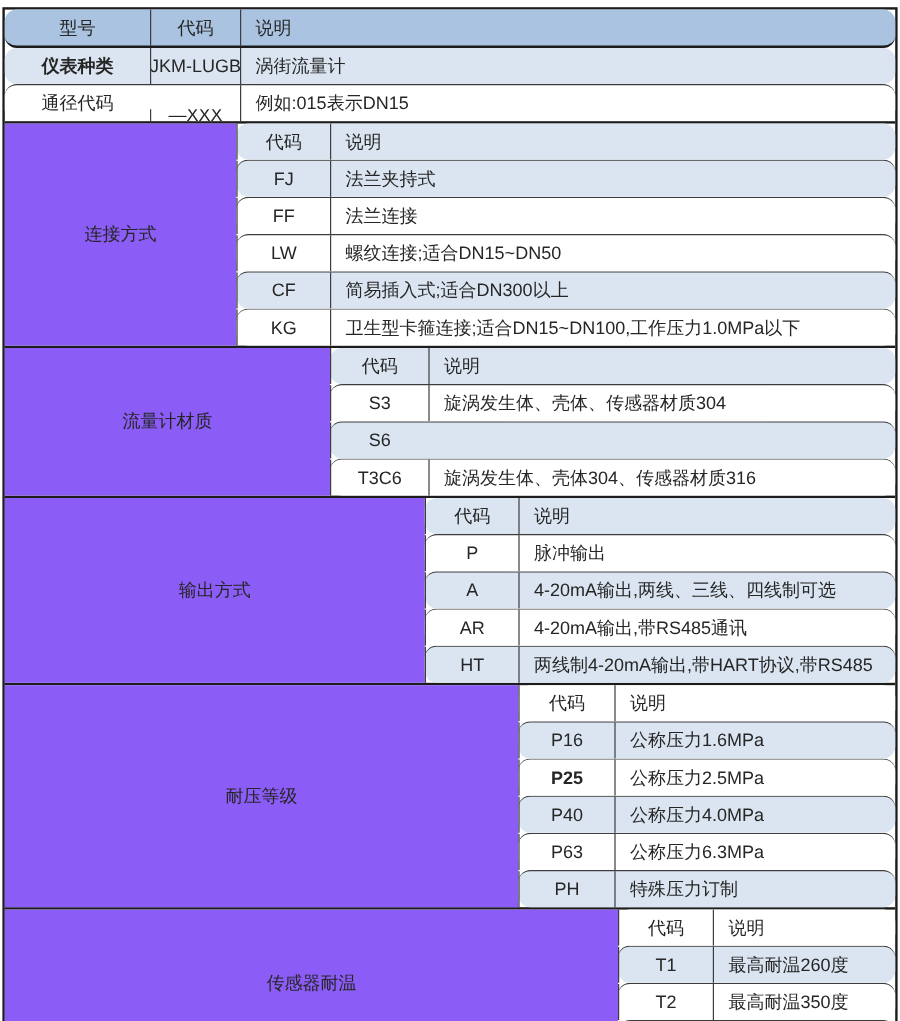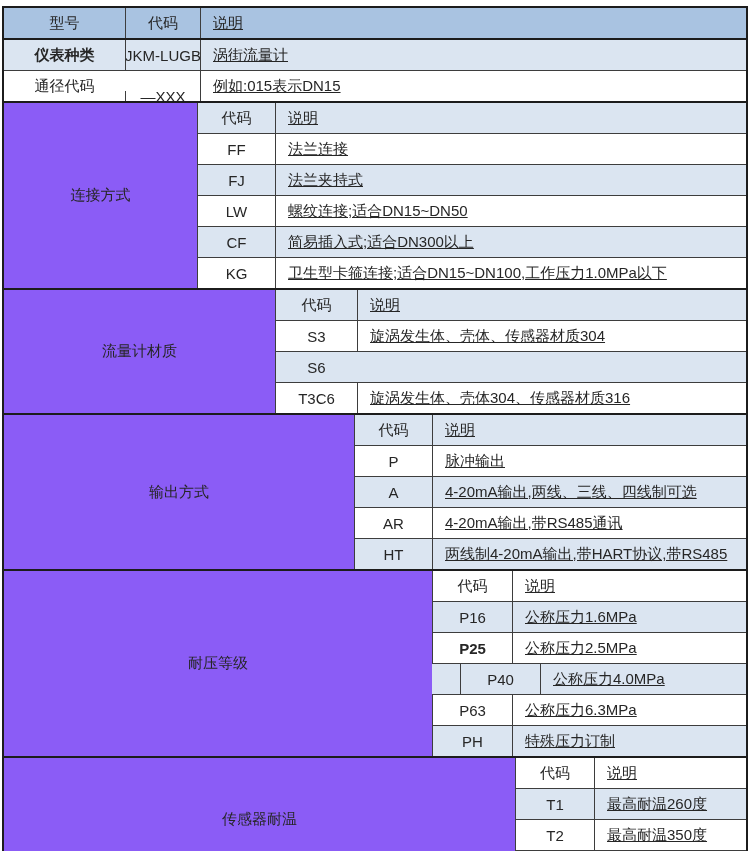--- a/index.html
+++ b/index.html
@@ -17,26 +17,26 @@
     color:var(--c-text);
     font-size:15px;
   }
   .spec-table{
     box-sizing:border-box;
     width:746px;
     margin:6px 2px 0 2px;
     border:2px solid var(--c-outer);
     background:#fff;
   }
-  .row{display:flex;height:30px;align-items:stretch;}
+  .row{display:flex;height:30px;align-items:stretch;border-radius:10px;}
   .cell{
     display:flex;align-items:center;justify-content:center;
     box-sizing:border-box;white-space:nowrap;overflow:hidden;
   }
-  .cell.desc{justify-content:flex-start;padding-left:12px;text-decoration:underline;}
+  .cell.desc{justify-content:flex-start;padding-left:12px;}
   .bl{border-left:1px solid var(--c-border);}
   .header-row{background:var(--c-header);border-bottom:2px solid var(--c-outer);}
   #simple-rows .row + .row{border-top:1px solid var(--c-border);}
   .alt{background:var(--c-alt);}
   .plain{background:var(--c-row);}
   .section{display:flex;border-top:2px solid var(--c-outer);align-items:stretch;}
   .section-label{
     display:flex;align-items:center;justify-content:center;
     box-sizing:border-box;background:#8b5cf6;flex:none;
   }
@@ -67,27 +67,27 @@
       </div>
     </div>
   <div id="sections">
       <div class="section">
         <div class="section-label" style="width: 193px;">连接方式</div>
         <div class="section-rows">
           <div class="row alt">
             <div class="cell bl code-cell" style="width: 78px;">代码</div>
             <div class="cell desc bl desc-cell">说明</div>
           </div>
+          <div class="row alt">
+            <div class="cell bl code-cell" style="width: 78px;">FJ</div>
+            <div class="cell desc bl desc-cell">法兰夹持式</div>
+          </div>
           <div class="row plain">
             <div class="cell bl code-cell" style="width: 78px;">FF</div>
             <div class="cell desc bl desc-cell">法兰连接</div>
-          </div>
-          <div class="row alt">
-            <div class="cell bl code-cell" style="width: 78px;">FJ</div>
-            <div class="cell desc bl desc-cell">法兰夹持式</div>
           </div>
           <div class="row plain">
             <div class="cell bl code-cell" style="width: 78px;">LW</div>
             <div class="cell desc bl desc-cell">螺纹连接;适合DN15~DN50</div>
           </div>
           <div class="row alt">
             <div class="cell bl code-cell" style="width: 78px;">CF</div>
             <div class="cell desc bl desc-cell">简易插入式;适合DN300以上</div>
           </div>
           <div class="row plain">
@@ -150,21 +150,21 @@
           </div>
           <div class="row alt">
             <div class="cell bl code-cell" style="width: 80px;">P16</div>
             <div class="cell desc bl desc-cell">公称压力1.6MPa</div>
           </div>
           <div class="row plain">
             <div class="cell bl code-cell" style="width: 80px; font-weight: bold;">P25</div>
             <div class="cell desc bl desc-cell">公称压力2.5MPa</div>
           </div>
           <div class="row alt">
-            <div class="cell bl code-cell" style="width: 80px; margin-left: 28px;">P40</div>
+            <div class="cell bl code-cell" style="width: 80px;">P40</div>
             <div class="cell desc bl desc-cell">公称压力4.0MPa</div>
           </div>
           <div class="row plain">
             <div class="cell bl code-cell" style="width: 80px;">P63</div>
             <div class="cell desc bl desc-cell">公称压力6.3MPa</div>
           </div>
           <div class="row alt">
             <div class="cell bl code-cell" style="width: 80px;">PH</div>
             <div class="cell desc bl desc-cell">特殊压力订制</div>
           </div>

